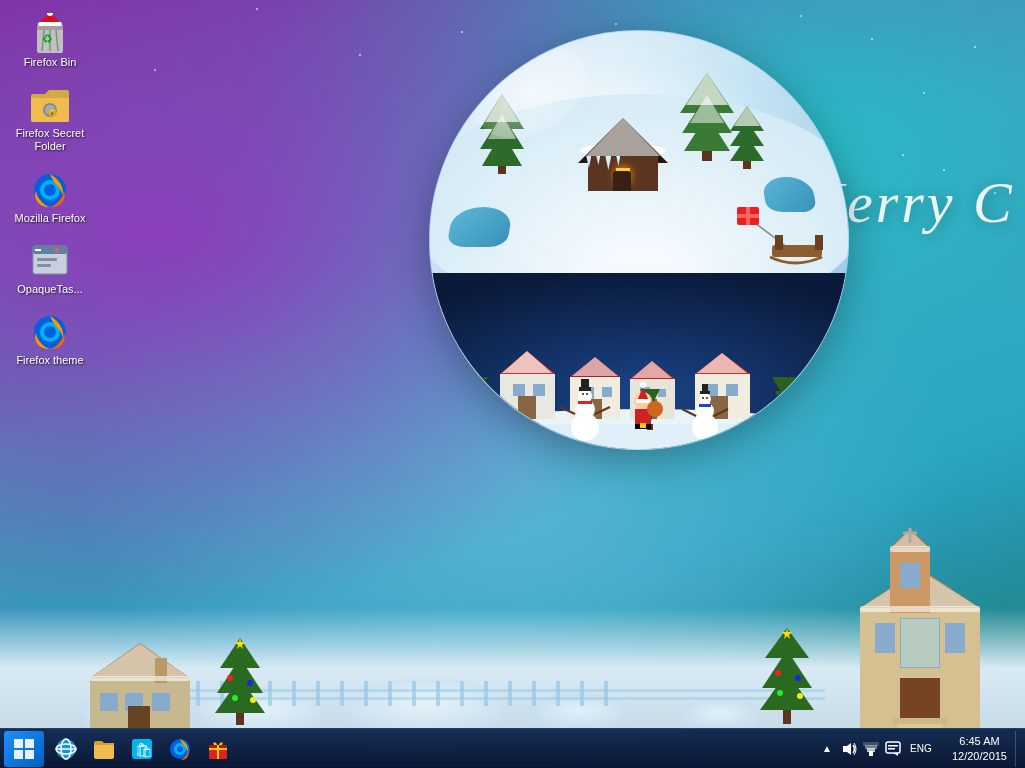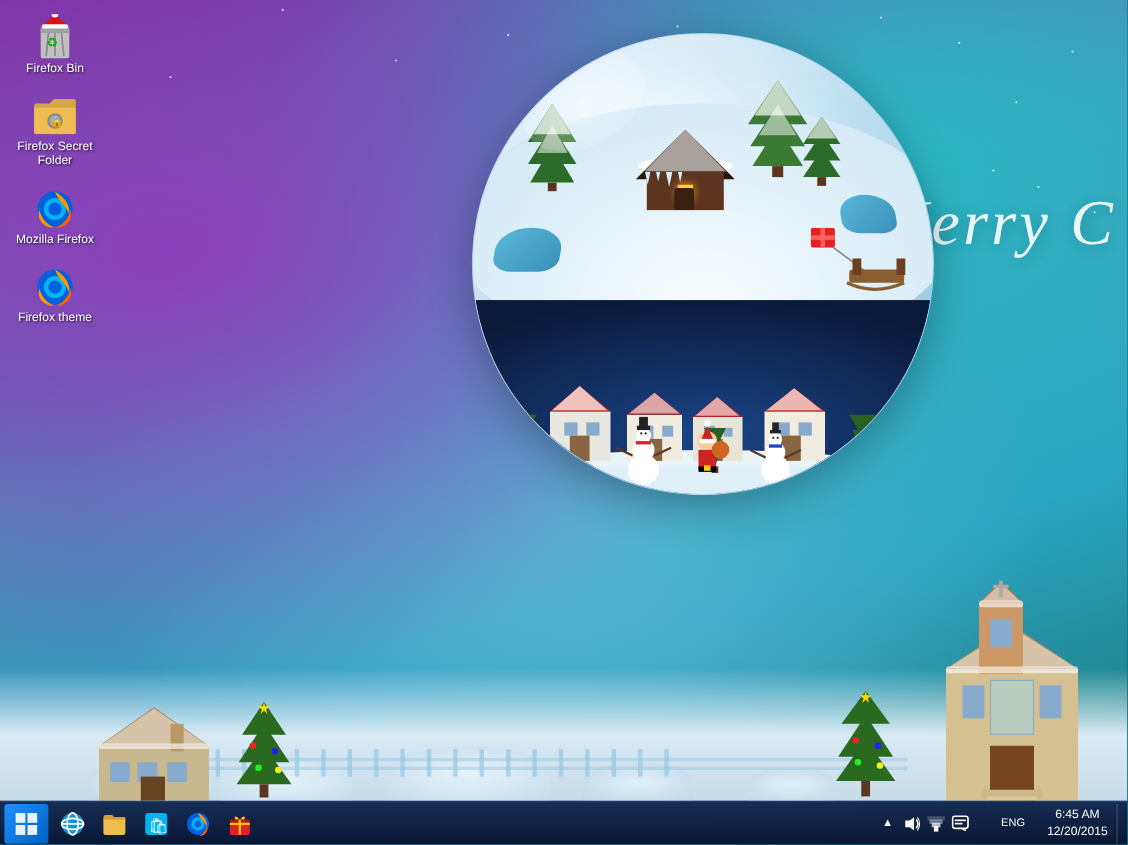--- a/index.html
+++ b/index.html
@@ -640,20 +640,34 @@
           <circle cx="19" cy="19" r="6" fill="#0060df"></circle>
 
           <path d="M19 3 C28 8 33 16 32 24 C28 14 22 12 19 3Z" fill="#ff9500"></path>
           <path d="M33 20 C36 28 30 36 20 36 C28 32 32 26 33 20Z" fill="#ff6000"></path>
           <path d="M5 20 C2 28 8 36 18 36 C10 32 6 26 5 20Z" fill="#ff9500"></path>
         </svg>
       </div>
       <div class="icon-label">Mozilla Firefox</div>
     </div>
 
+    <div class="desktop-icon">
+      <div class="icon-image">
+        <svg width="38" height="38" viewBox="0 0 38 38">
+
+          <rect x="2" y="4" width="34" height="28" rx="2" fill="#c8d0e0" stroke="#8090a0" stroke-width="1"></rect>
+          <rect x="2" y="4" width="34" height="8" rx="2" fill="#6080a0"></rect>
+          <rect x="4" y="7" width="6" height="2" fill="#fff"></rect>
+          <rect x="24" y="6" width="4" height="4" rx="1" fill="#e06060"></rect>
+          <rect x="6" y="16" width="20" height="3" fill="#8090a0" rx="1"></rect>
+          <rect x="6" y="22" width="14" height="3" fill="#8090a0" rx="1"></rect>
+        </svg>
+      </div>
+      <div class="icon-label">OpaqueTas...</div>
+    </div>
 
     <div class="desktop-icon">
       <div class="icon-image">
         <svg width="38" height="38" viewBox="0 0 38 38">
           <circle cx="19" cy="19" r="16" fill="#0060df"></circle>
           <circle cx="19" cy="19" r="10" fill="#00b3f4"></circle>
           <circle cx="19" cy="19" r="6" fill="#0060df"></circle>
           <path d="M19 3 C28 8 33 16 32 24 C28 14 22 12 19 3Z" fill="#ff9500"></path>
           <path d="M33 20 C36 28 30 36 20 36 C28 32 32 26 33 20Z" fill="#ff6000"></path>
           <path d="M5 20 C2 28 8 36 18 36 C10 32 6 26 5 20Z" fill="#ff9500"></path>
@@ -750,21 +764,21 @@
 
       <div class="tray-icon">
         <svg width="16" height="16" viewBox="0 0 16 16">
           <rect x="1" y="1" width="14" height="11" rx="2" fill="none" stroke="white" stroke-width="1.5"></rect>
           <rect x="3" y="4" width="10" height="1.5" fill="white"></rect>
           <rect x="3" y="7" width="7" height="1.5" fill="white"></rect>
           <polygon points="8,12 13,12 13,15" fill="white"></polygon>
         </svg>
       </div>
 
-      <div class="tray-icon" style="font-size:10px;color:white;width:30px;margin-left:20px;">ENG</div>
+      <div class="tray-icon" style="font-size:10px;color:white;width:30px;">ENG</div>
 
     </div>
 
     <div class="taskbar-clock">
       <span>6:45 AM</span>
       <span>12/20/2015</span>
     </div>
 
     <div style="width:6px;height:36px;border-left:1px solid rgba(255,255,255,0.2);cursor:pointer;"></div>
 

